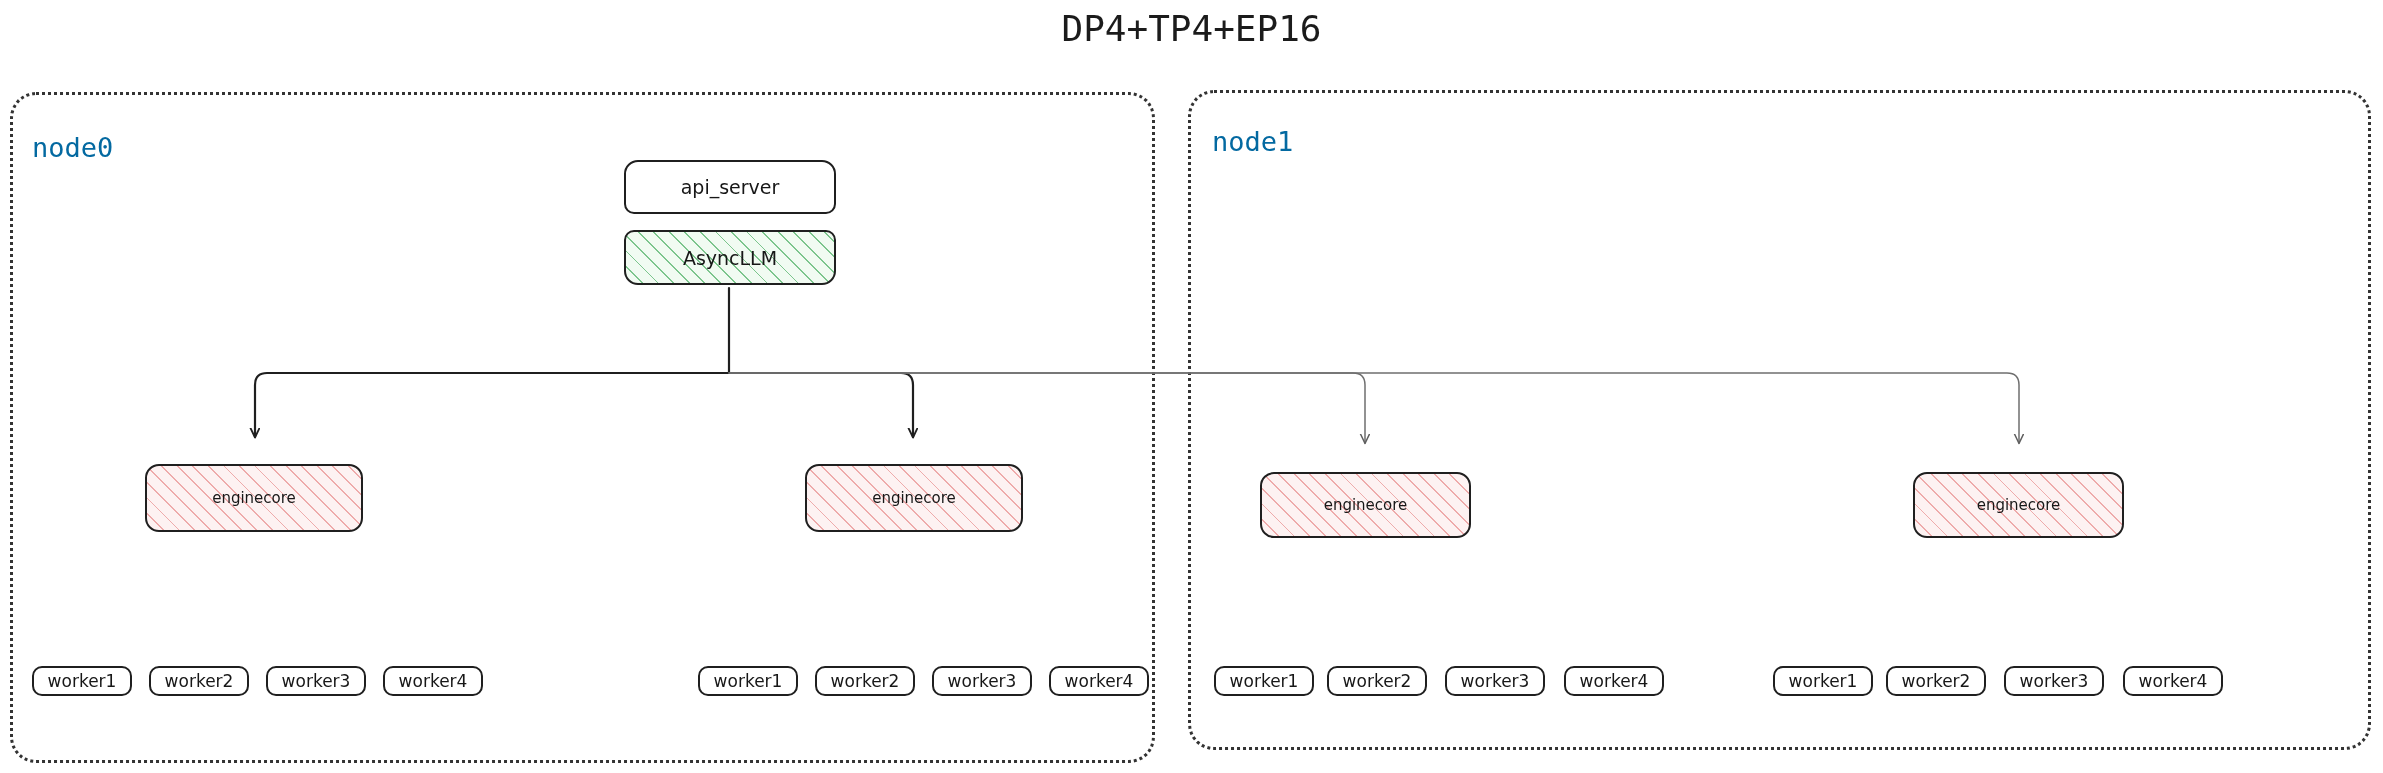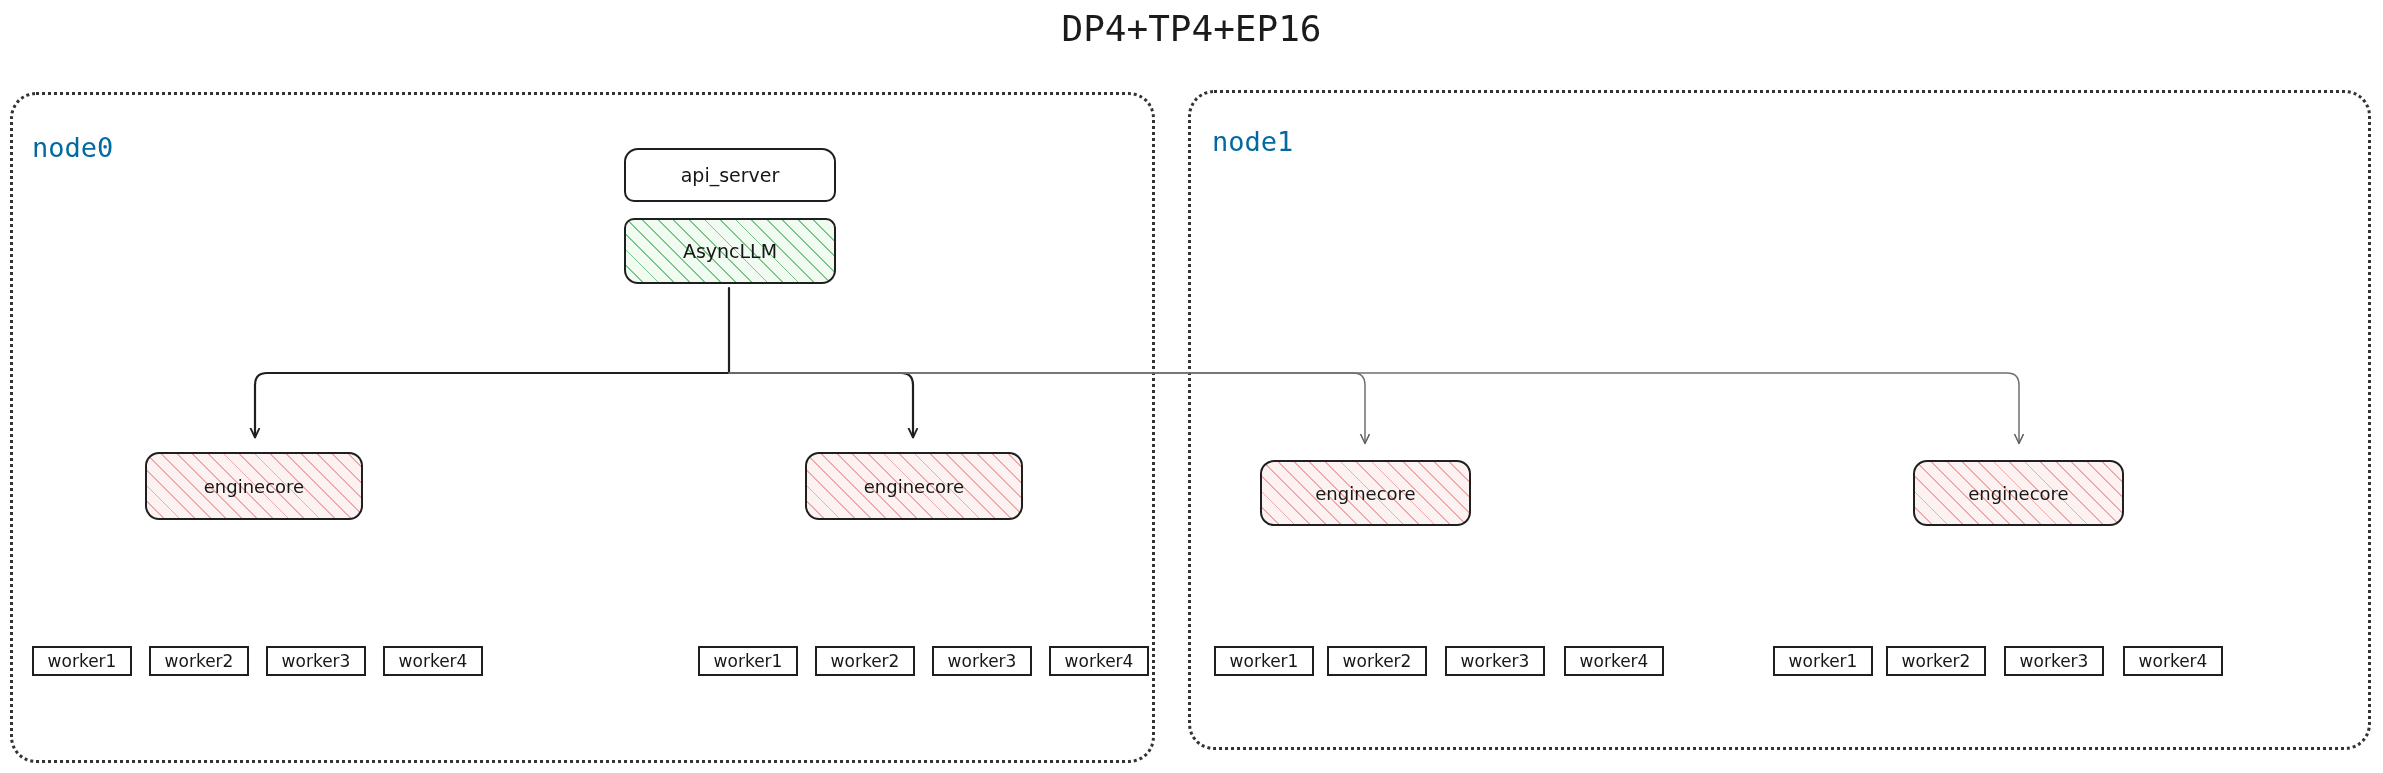--- a/index.html
+++ b/index.html
@@ -61,54 +61,55 @@
     box-sizing: border-box;
     border: 2px solid #1f1f1f;
     border-radius: 12px;
     background: #ffffff;
     display: flex;
     align-items: center;
     justify-content: center;
     font-family: "DejaVu Sans", sans-serif;
     color: #171717;
     white-space: nowrap;
+    margin-top: 12px;
   }
   .rect-node > span { position: relative; z-index: 2; }
 
   .api-node {
     font-size: 19px;
     border-radius: 14px 14px 10px 10px;
   }
   .async-node {
     font-size: 19px;
     border-radius: 10px 10px 14px 14px;
     background-color: #f1fbf2;
     background-image: repeating-linear-gradient(
         45deg,
         rgba(61,168,86,0.65) 0px,
         rgba(61,168,86,0.65) 1.3px,
         rgba(0,0,0,0) 1.3px,
         rgba(0,0,0,0) 11px);
   }
   .enginecore-node {
-    font-size: 18px;
+    font-size: 15px;
     border-radius: 14px;
     background-color: #fdf2f2;
     background-image: repeating-linear-gradient(
         45deg,
         rgba(226,112,112,0.55) 0px,
         rgba(226,112,112,0.55) 1.3px,
         rgba(0,0,0,0) 1.3px,
         rgba(0,0,0,0) 11px);
   }
   .worker-node {
     font-size: 17px;
-    border-radius: 0;
+    border-radius: 10px;
     height: 30px;
-    top: 4px;
+    top: 12px;
   }
   .worker-row { position: absolute; height: 30px; }
 </style>
 </head>
 <body>
 
 <div id="canvas">
 
   <div id="diagram-title">DP4+TP4+EP16</div>
 
@@ -135,21 +136,21 @@
     <path d="M729,373 L901,373 Q913,373 913,385 L913,437" fill="none" stroke="#1f1f1f" stroke-width="2.2" stroke-linecap="round" marker-end="url(#arrow-dark)"></path>
 
     <path d="M729,373 L1353,373 Q1365,373 1365,385 L1365,443" fill="none" stroke="#6f6f6f" stroke-width="1.5" stroke-linecap="round" marker-end="url(#arrow-light)"></path>
 
     <path d="M729,373 L2007,373 Q2019,373 2019,385 L2019,443" fill="none" stroke="#6f6f6f" stroke-width="1.5" stroke-linecap="round" marker-end="url(#arrow-light)"></path>
   </svg>
 
   <div class="rect-node api-node" style="left:624px; top:148px; width:212px; height:54px;">
     <span>api_server</span>
   </div>
-  <div class="rect-node async-node" style="left:624px; top:218px; width:212px; height:66px;">
+  <div class="rect-node async-node" style="left:624px; top:218px; width:212px; height:55px;">
     <span>AsyncLLM</span>
   </div>
 
   <div class="rect-node enginecore-node" style="left:145px; top:452px; width:218px; height:68px;">
     <span>enginecore</span>
   </div>
   <div class="rect-node enginecore-node" style="left:805px; top:452px; width:218px; height:68px;">
     <span>enginecore</span>
   </div>
 

